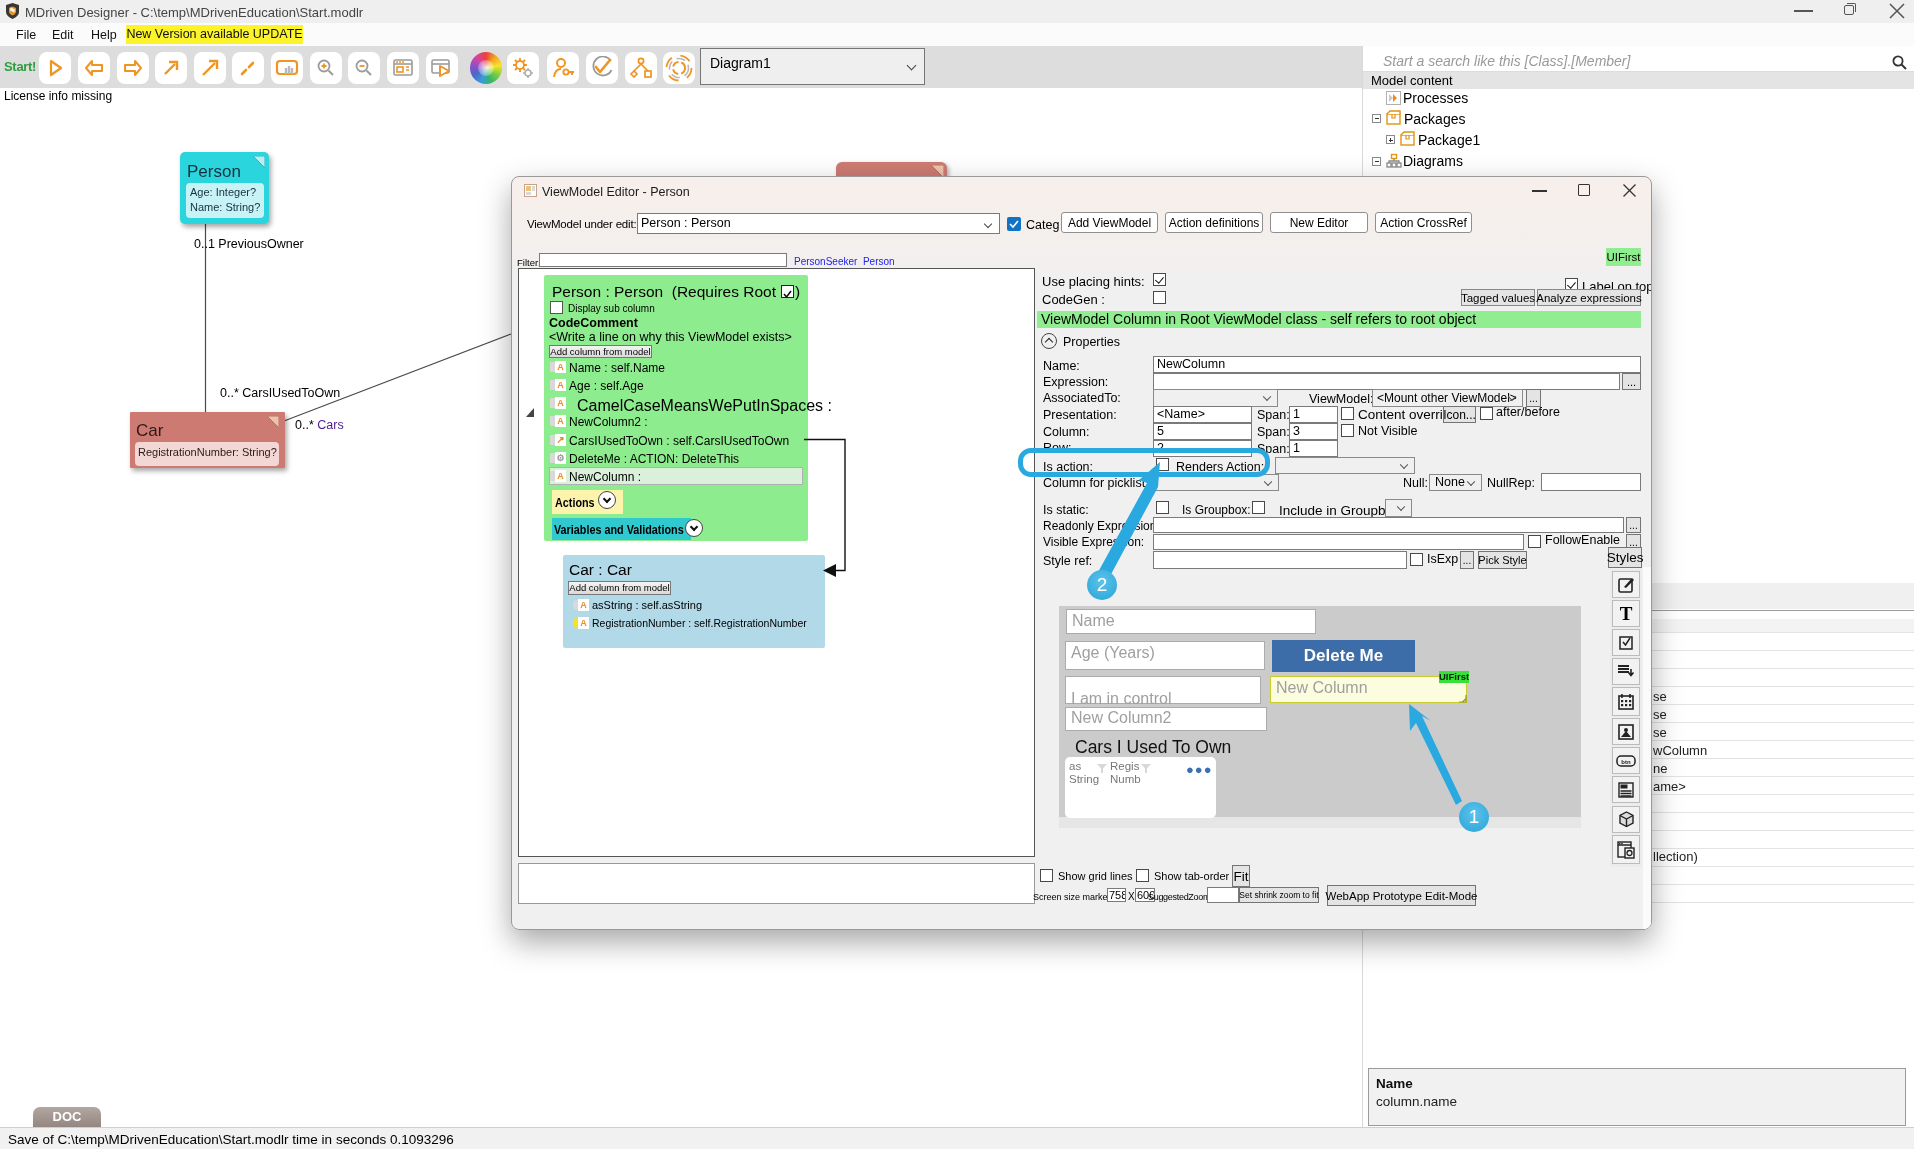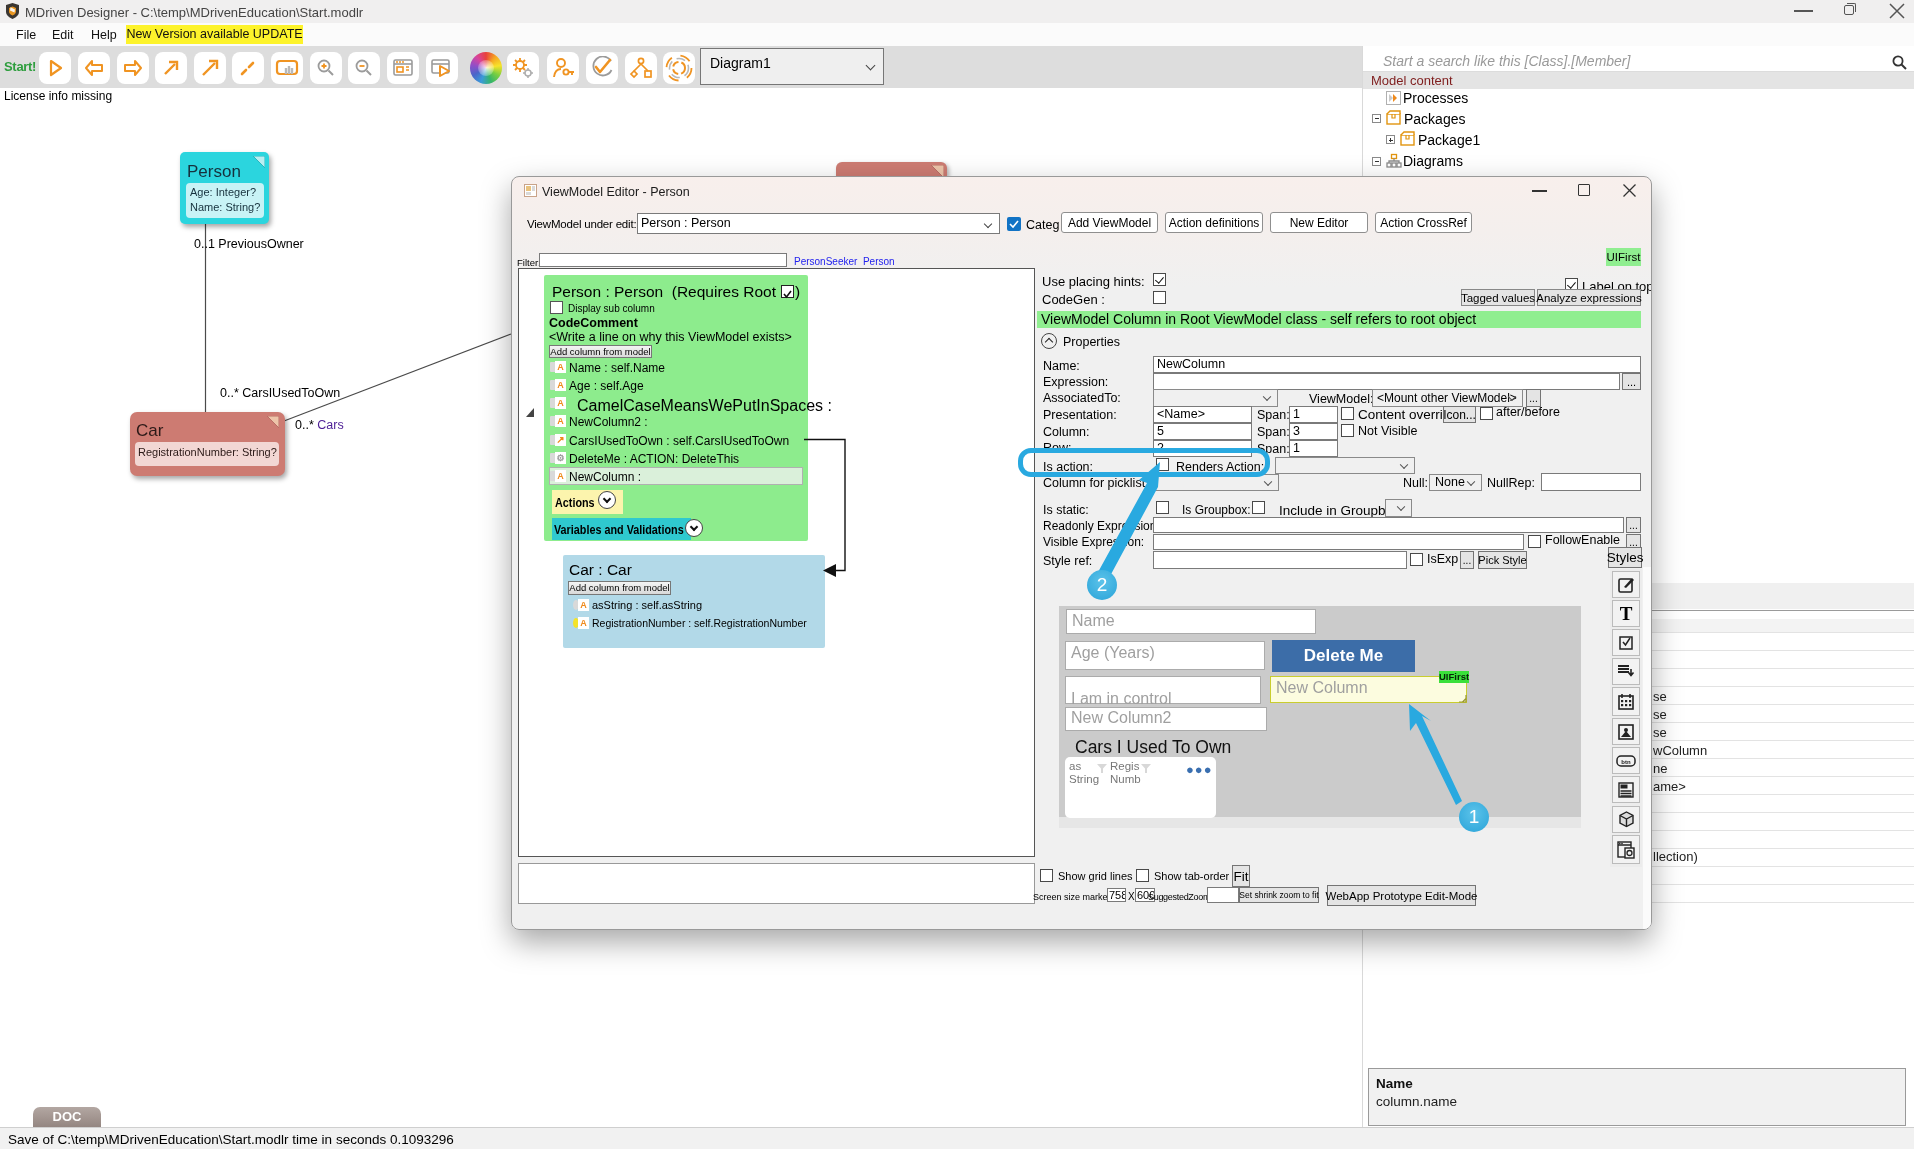--- a/index.html
+++ b/index.html
@@ -159,21 +159,21 @@
   </div>
 <div class="tbtn" style="left:663px;top:52px">
     <svg width="28" height="28" viewBox="0 0 28 28">
       <g fill="none">
         <circle cx="14" cy="14" r="6" stroke="#f09422" stroke-width="2" stroke-dasharray="7 3"></circle>
         <circle cx="14" cy="14" r="9.5" stroke="#b9b9b9" stroke-width="1.6" stroke-dasharray="9 5"></circle>
         <circle cx="14" cy="14" r="12.5" stroke="#f09422" stroke-width="1.8" stroke-dasharray="11 9"></circle>
       </g>
     </svg>
   </div>
-<div class="abs" style="left:700px;top:48px;width:184px;height:37px;background:#efefef;border:1px solid #767676">
+<div class="abs" style="left:700px;top:48px;width:225px;height:37px;background:#efefef;border:1px solid #767676">
   <div class="abs" style="left:9px;top:6px;font-size:14px;color:#000">Diagram1</div>
   <div class="abs" style="right:9px;top:13px;width:7px;height:7px;border-right:1.6px solid #444;border-bottom:1.6px solid #444;transform:rotate(45deg)"></div>
 </div>
 <div class="abs" style="left:4px;top:89px;font-size:12px;color:#000">License info missing</div>
 
 <svg class="abs" style="left:0;top:0" width="1362" height="1149">
   <line x1="205.5" y1="224" x2="205.5" y2="412" stroke="#4a4a4a" stroke-width="1.2"></line>
   <line x1="284" y1="421" x2="511" y2="334" stroke="#4a4a4a" stroke-width="1.2"></line>
 </svg>
 <div class="abs" style="left:836px;top:162px;width:111px;height:15px;background:#cd7b72;border-radius:6px 6px 0 0;box-shadow:2px 2px 4px rgba(0,0,0,.3)">
@@ -181,41 +181,41 @@
       <path d="M0 0 L13 0 L13 13 Z" fill="#edc4a9" stroke="#b96e66" stroke-width="1"></path>
     </svg>
 </div>
 <div class="abs" style="left:180px;top:152px;width:89px;height:72px;background:#2bd5de;border-radius:5px;box-shadow:2px 3px 5px rgba(0,0,0,.35)">
   <svg class="abs" style="right:4px;top:4px" width="12" height="12">
       <path d="M0 0 L12 0 L12 12 Z" fill="#b9eef1" stroke="#28b7bf" stroke-width="1"></path>
     </svg>
   <div class="abs" style="left:7px;top:10px;font-size:17px;color:#16313d">Person</div>
   <div class="abs" style="left:6px;top:31px;width:78px;height:35px;background:#c8f3f6;border-radius:4px;font-size:11px;color:#16313d;padding:2px 4px;line-height:14.5px;white-space:nowrap">Age: Integer?<br>Name: String?</div>
 </div>
-<div class="abs" style="left:130px;top:412px;width:155px;height:64px;background:#cd7b72;border-radius:7px;box-shadow:2px 3px 5px rgba(0,0,0,.35)">
+<div class="abs" style="left:130px;top:412px;width:155px;height:56px;background:#cd7b72;border-radius:1px;box-shadow:2px 3px 5px rgba(0,0,0,.35)">
   <svg class="abs" style="right:6px;top:4px" width="12" height="12">
       <path d="M0 0 L12 0 L12 12 Z" fill="#edc4a9" stroke="#b96e66" stroke-width="1"></path>
     </svg>
   <div class="abs" style="left:6px;top:9px;font-size:17px;color:#2c1a18">Car</div>
   <div class="abs" style="left:5px;top:30px;width:144px;height:24px;background:#f2d7d4;border-radius:4px;font-size:11px;color:#2c1a18;padding:4px 3px;white-space:nowrap">RegistrationNumber: String?</div>
 </div>
 <div class="lbl" style="left:194px;top:237px">0..1 PreviousOwner</div>
 <div class="lbl" style="left:220px;top:386px">0..* CarsIUsedToOwn</div>
 <div class="lbl" style="left:295px;top:418px">0..* <span style="color:#4c1d95">Cars</span></div>
 
 <div class="abs" style="left:33px;top:1107px;width:68px;height:20px;border-radius:7px 7px 0 0;background:linear-gradient(#b3a7a2,#948681);color:#fff;font-weight:bold;font-size:13px;text-align:center;line-height:20px">DOC</div>
 
 <div class="abs" style="left:1362px;top:46px;width:552px;height:1081px;background:#fff;border-left:1px solid #d9d9d9"></div>
 <div class="abs" style="left:1383px;top:53px;font-size:14px;font-style:italic;color:#9a9a9a">Start a search like this [Class].[Member]</div>
 <svg class="abs" style="left:1891px;top:54px" width="17" height="17">
     <circle cx="7" cy="7" r="4.6" fill="none" stroke="#333" stroke-width="1.8"></circle>
     <path d="M10.5 10.5 L15 15" stroke="#333" stroke-width="2"></path>
   </svg>
 <div class="abs" style="left:1363px;top:71px;width:551px;height:1px;background:#dcdcdc"></div>
-<div class="abs" style="left:1363px;top:72px;width:551px;height:17px;background:#e4e4e4;font-size:13px;color:#7f1d1d;padding-left:8px;line-height:17px">Model content</div>
+<div class="abs" style="left:1363px;top:72px;width:551px;height:17px;background:#e4e4e4;font-size:13px;color:#000000;padding-left:8px;line-height:17px">Model content</div>
 
 <svg class="abs" style="left:1386px;top:91px" width="15" height="14">
     <rect x="0.5" y="0.5" width="14" height="13" fill="#fff" stroke="#b0b0b0"></rect>
     <path d="M3 3 L7 7 L3 11 Z" fill="#c9c9c9"></path>
     <path d="M7 3 L11 7 L7 11 Z" fill="#ef8a1c"></path>
   </svg>
 <div class="lbl" style="left:1403px;top:91px;font-size:14px">Processes</div>
 <div class="abs" style="left:1372px;top:114px;width:9px;height:9px;border:1px solid #8a8a8a;background:#fff">
     <div style="position:absolute;left:1.5px;top:3px;width:4px;height:1px;background:#333"></div>
   </div>

